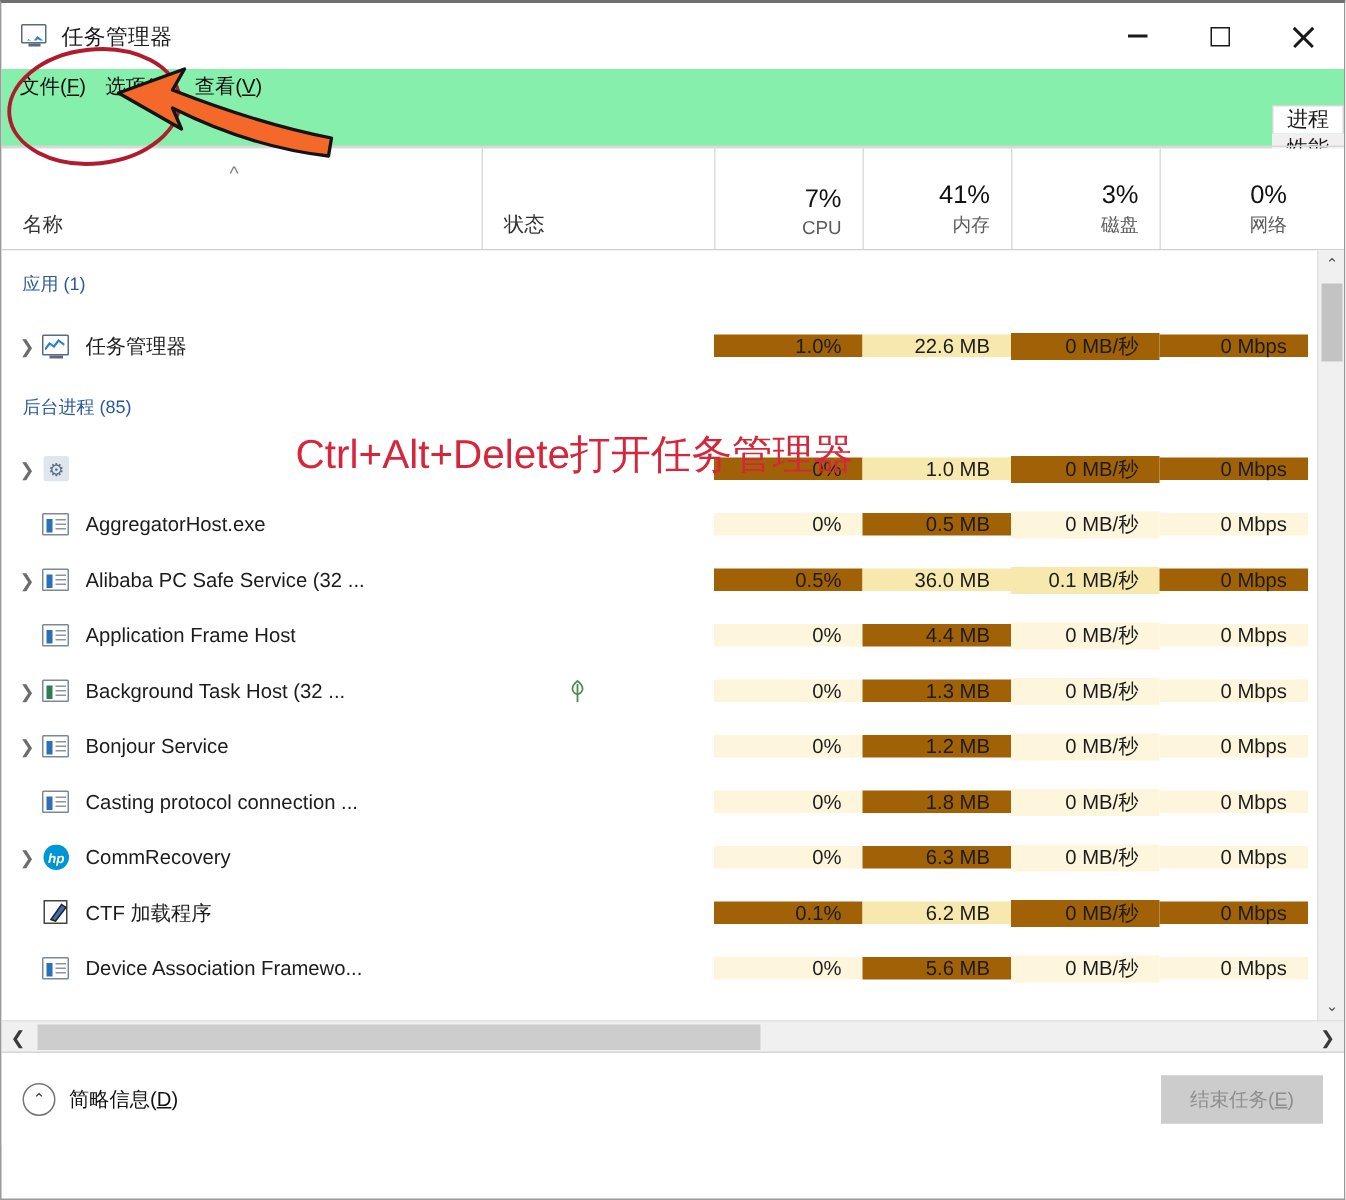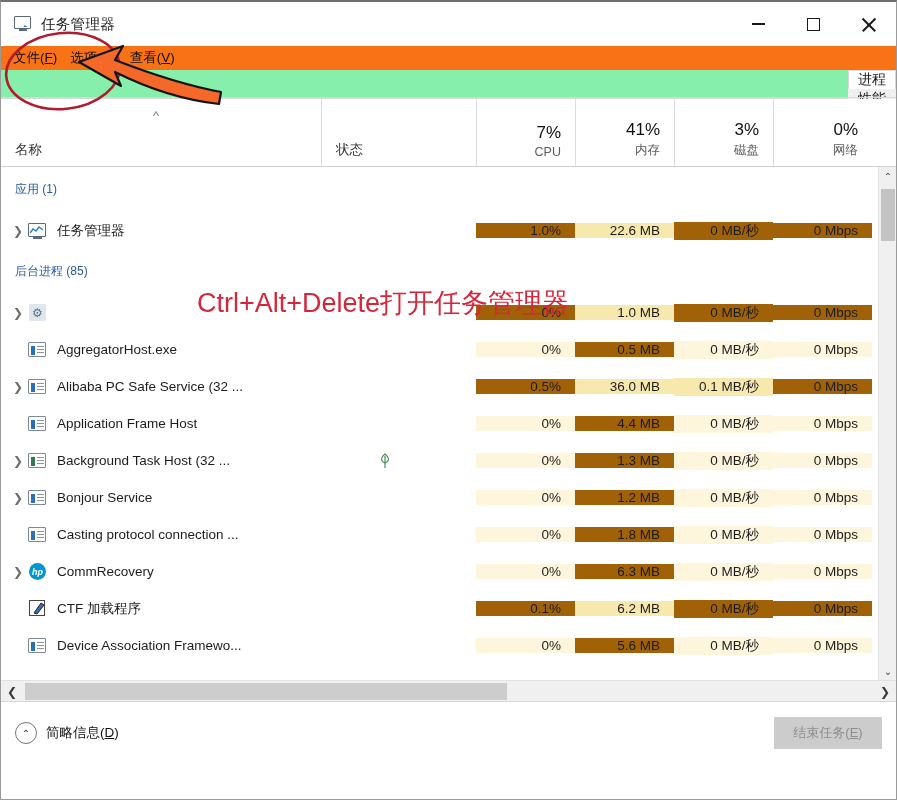--- a/index.html
+++ b/index.html
@@ -73,21 +73,21 @@
   }
   .winbtn .gl-x::before { transform: rotate(45deg); }
   .winbtn .gl-x::after  { transform: rotate(-45deg); }
 
   
   .menubar {
     height: 24px;
     display: flex;
     align-items: center;
     padding-left: 12px;
-    background: #f97316;
+    background: #86efac;
     font-size: 13.5px;
     color: #101010;
   }
   .menu-item { padding: 2px 13px 2px 0; cursor: default; white-space: nowrap; }
   .menu-item:first-child { padding-left: 0; }
   .menu-item .acc { text-decoration: underline; }
 
   
   .tabstrip {
     position: relative;

